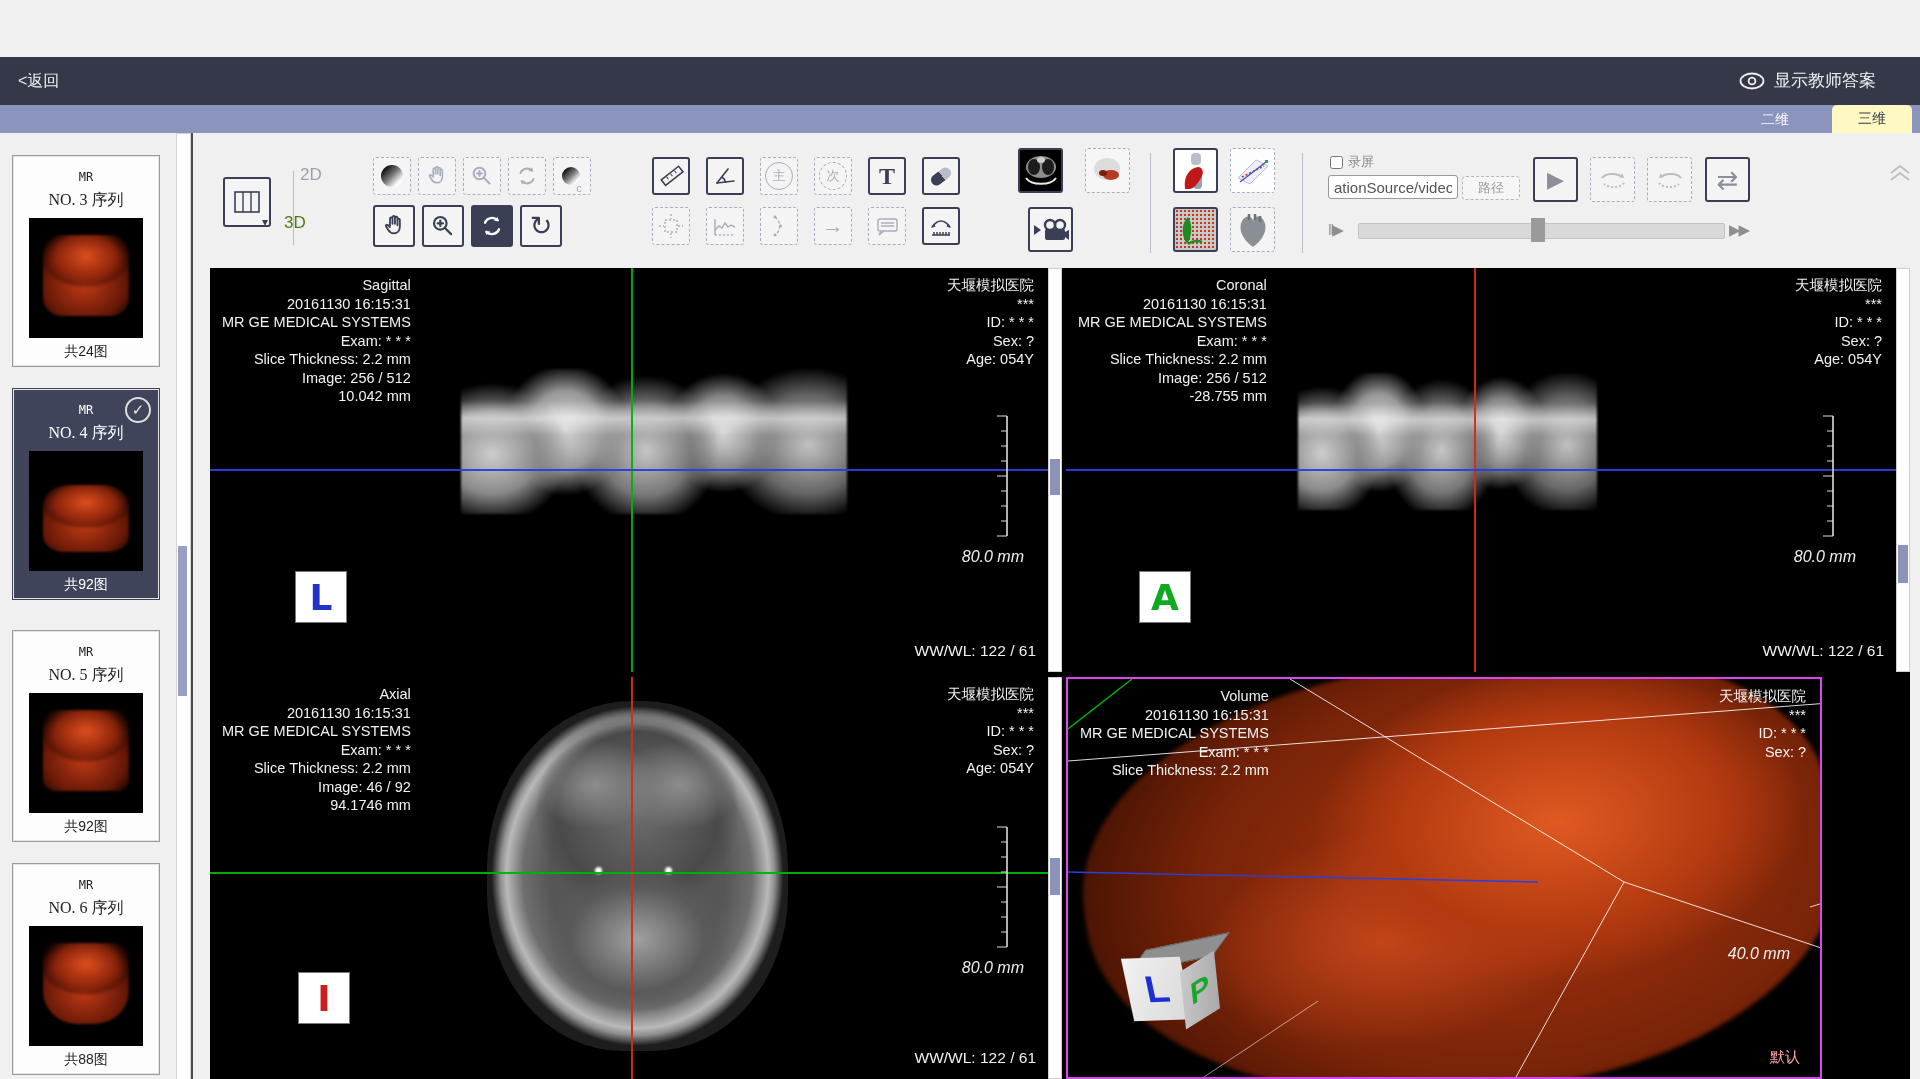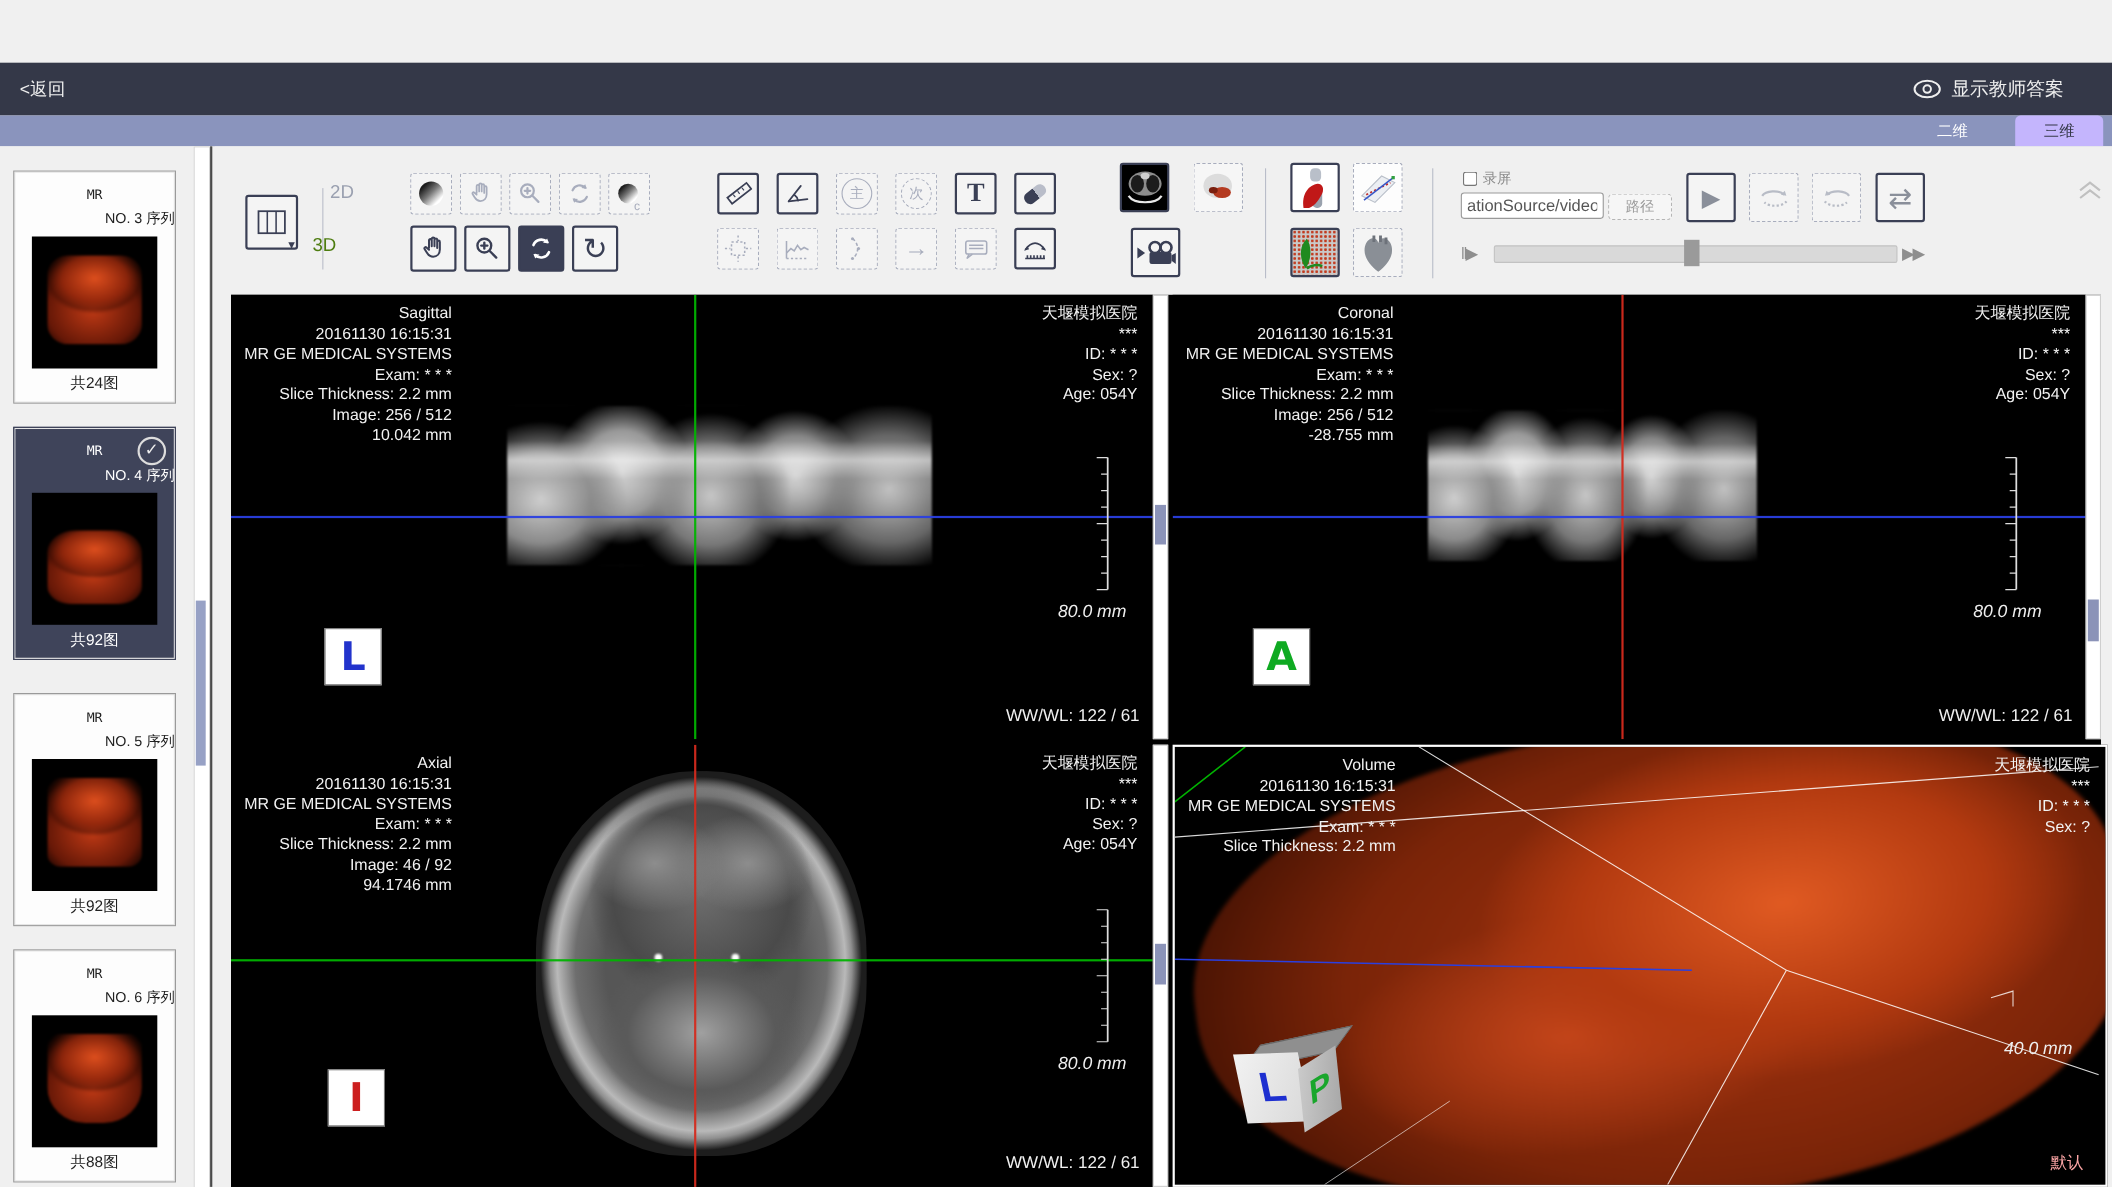--- a/index.html
+++ b/index.html
@@ -11,26 +11,26 @@
   .header .version b{font-family:"DejaVu Sans Mono",monospace;font-weight:normal;margin-left:14px;color:#111;}
   .avatar{position:absolute;right:42px;top:10px;width:36px;height:36px;}
   .avatar .a-head{position:absolute;left:11px;top:2px;width:14px;height:14px;border-radius:50%;background:#fff;}
   .avatar .a-body{position:absolute;left:3px;top:17px;width:30px;height:16px;border-radius:14px 14px 4px 4px;background:#fff;}
   .nav{position:absolute;left:0;top:57px;width:1920px;height:48px;background:#343848;color:#eee;}
   .nav .back{position:absolute;left:18px;top:14px;font-size:16px;cursor:pointer;}
   .nav .show-ans{position:absolute;right:44px;top:12px;font-size:17px;display:flex;align-items:center;gap:9px;cursor:pointer;}
   .tabstrip{position:absolute;left:0;top:105px;width:1920px;height:28px;background:#8a94bd;}
   .tab{position:absolute;top:0;height:28px;line-height:28px;text-align:center;font-size:14px;}
   .tab-2d{right:110px;width:70px;color:#fff;cursor:pointer;}
-  .tab-3d{right:8px;width:80px;background:#c4b5fd;color:#343848;border-radius:5px 5px 0 0;cursor:pointer;}
+  .tab-3d{right:8px;width:80px;background:#fef9c3;color:#343848;border-radius:5px 5px 0 0;cursor:pointer;font-family:Liberation Serif, serif;}
   
   .sidebar{position:absolute;left:0;top:133px;width:194px;height:946px;background:#f0f0f0;}
   .card{position:absolute;left:12px;width:146px;height:210px;background:#fdfdfd;border:1px solid #9a9a9a;box-shadow:inset 0 0 0 1px #e5e5e5;text-align:center;cursor:pointer;}
   .card .mod{margin-top:14px;font-family:"DejaVu Sans Mono",monospace;font-size:12px;color:#222;}
-  .card .ser{margin-top:6px;font-family:Liberation Sans, sans-serif;font-size:13px;color:#222;text-align:right;}
+  .card .ser{margin-top:6px;font-family:Liberation Serif, serif;font-size:16px;color:#222;}
   .card .thumb{position:relative;margin:7px auto 0;width:114px;height:120px;background:#000;overflow:hidden;}
   .card .cnt{margin-top:5px;font-size:14px;color:#222;}
   .card.sel{background:#3f445a;border-color:#3f445a;}
   .card.sel .mod,.card.sel .ser,.card.sel .cnt{color:#fff;}
   .chk{position:absolute;right:8px;top:8px;width:22px;height:22px;border:2px solid #ddd;border-radius:50%;color:#eee;font-size:15px;line-height:22px;text-align:center;}
   .blob{position:absolute;left:12%;top:14%;width:76%;height:68%;border-radius:22%;
     background:radial-gradient(55% 40% at 50% 26%,rgba(225,80,30,.95),rgba(150,40,12,.85) 62%,rgba(70,15,3,.5) 88%,transparent),
     radial-gradient(70% 62% at 48% 62%,rgba(200,60,22,.95),rgba(120,28,8,.85) 68%,rgba(40,8,1,.6) 92%,transparent);
     filter:blur(1px);}
   .side-scroll{position:absolute;left:176px;top:133px;width:13px;height:946px;background:#fff;border:1px solid #d5d5d5;}
@@ -534,21 +534,21 @@
           <line x1="9" y1="107" x2="15" y2="107" stroke="#ddd"></line>
           <line x1="5" y1="122" x2="15" y2="122" stroke="#ddd"></line>
       </svg>
       <div class="scale-lbl" style="right:24px;top:282px">80.0 mm</div>
       <div class="wwwl">WW/WL: 122 / 61</div>
     </div>
     <div class="vscroll" style="left:838px;top:409px;height:402px">
         <div class="vthumb" style="top:180px;height:37px"></div>
       </div>
 
-    <div class="vp" style="left:856px;top:409px;width:850px;height:402px;border:2px solid #ffffff;box-sizing:border-box">
+    <div class="vp" style="left:856px;top:409px;width:756px;height:402px;border:2px solid #d946ef;box-sizing:border-box">
       <div class="vol-blob" style="left:2%;top:-4%;width:100%;height:108%"></div>
       <svg class="vol-frame" width="840" height="398" viewBox="0 0 840 398">
         <line x1="0" y1="82" x2="840" y2="18" stroke="#fff" stroke-width="1" opacity="0.85"></line>
         <line x1="222" y1="0" x2="556" y2="203" stroke="#fff" stroke-width="1" opacity="0.85"></line>
         <line x1="556" y1="203" x2="840" y2="298" stroke="#fff" stroke-width="1" opacity="0.85"></line>
         <line x1="556" y1="203" x2="448" y2="398" stroke="#fff" stroke-width="1" opacity="0.85"></line>
         <line x1="136" y1="398" x2="250" y2="322" stroke="#fff" stroke-width="0.8" opacity="0.7"></line>
         <polyline points="742,228 762,222 762,236" fill="none" stroke="#fff" stroke-width="1" opacity="0.8"></polyline>
         <line x1="0" y1="193" x2="470" y2="203" stroke="#2a3fe0" stroke-width="1.4"></line>
         <line x1="64" y1="0" x2="0" y2="50" stroke="#00b400" stroke-width="1.4"></line>

